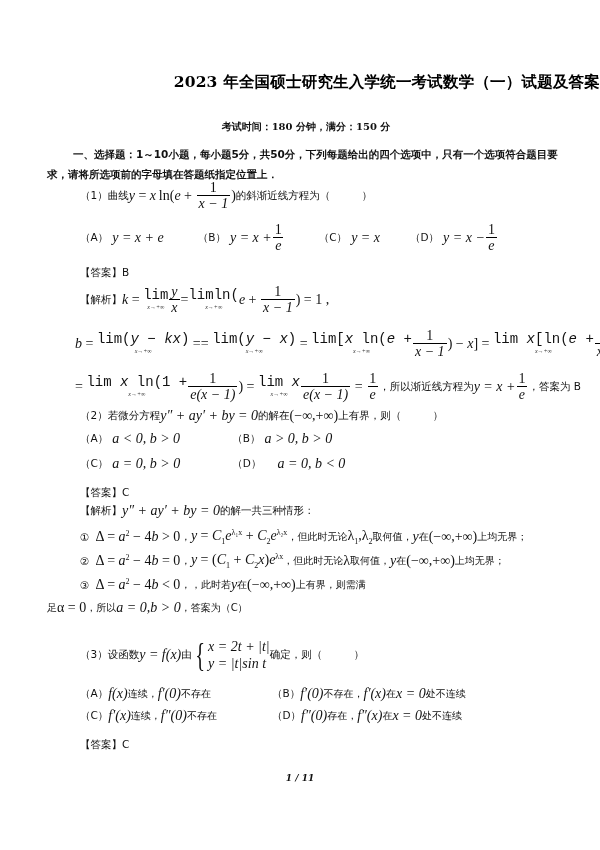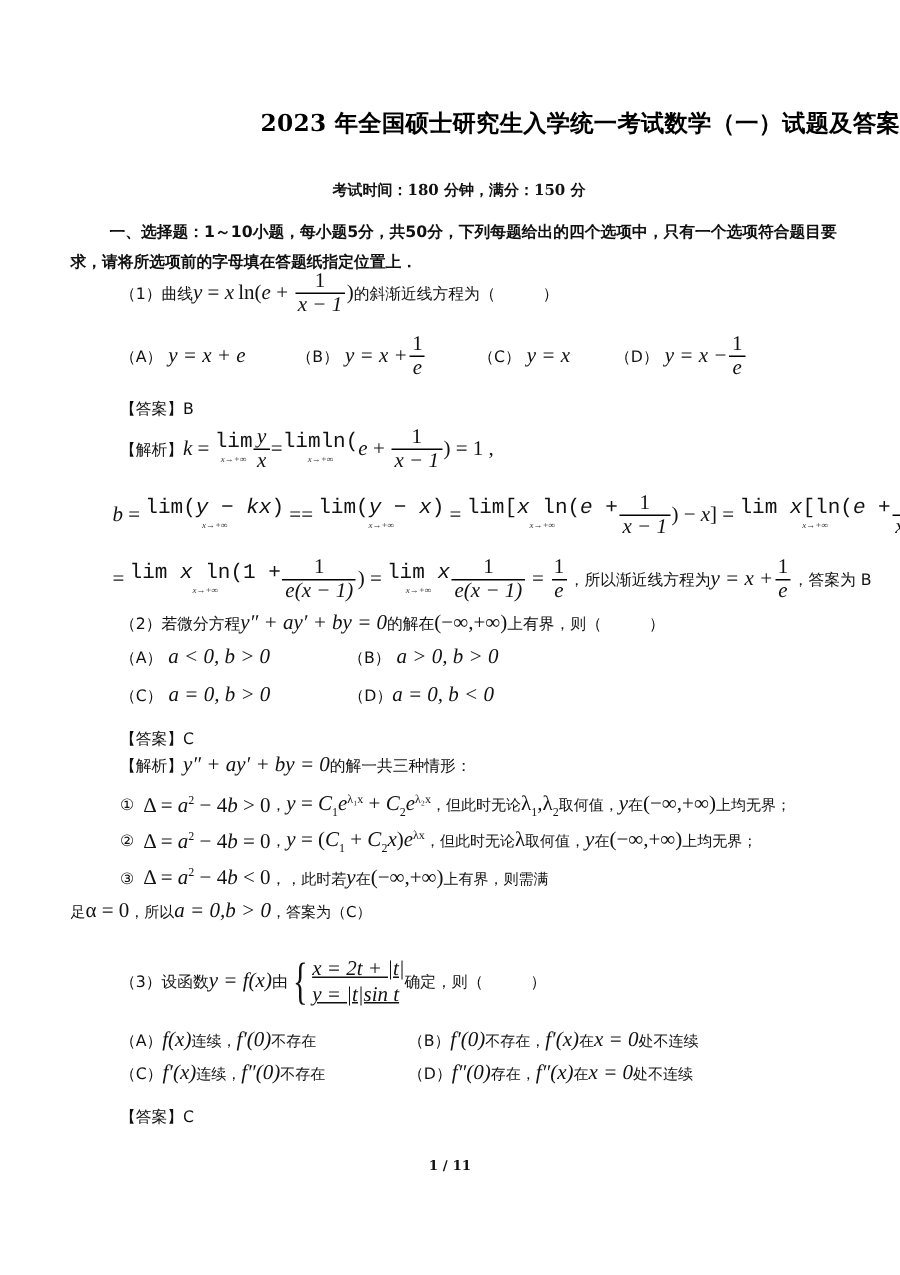--- a/index.html
+++ b/index.html
@@ -15,24 +15,24 @@
   .frac .num { font-family: "Liberation Serif", serif; font-size: 14px; line-height: 15px; padding: 0 2px; }
   .frac .den { font-family: Liberation Serif, serif; font-style: italic; font-size: 14px; line-height: 15px; border-top: 1px solid #000; padding: 0 2px; }
   .lim { display: inline-flex; flex-direction: column; align-items: center; vertical-align: middle; }
   .lim .top { font-family: Liberation Mono, monospace; font-size: 14px; line-height: 15px; }
   .lim .bot { font-family: "Liberation Serif", serif; font-style: italic; font-size: 6px; line-height: 8px; color: #333; }
   .label { font-size: 10.5px; }
   .ans { font-size: 10.5px; }
   .small { font-size: 10px; }
   .brace { display: inline-block; vertical-align: middle; font-family: "Liberation Serif", serif; font-size: 34px; line-height: 34px; transform: scaleX(0.6); }
   .sys { display: inline-flex; flex-direction: column; vertical-align: middle; }
-  .sys span { font-family: "Liberation Serif", serif; font-style: italic; font-size: 14px; line-height: 17px; text-decoration: underline; }
+  .sys span { font-family: "Liberation Serif", serif; font-style: italic; font-size: 14px; line-height: 17px; }
   sub.s { font-size: 8px; font-style: normal; vertical-align: -4px; }
   sup.p { font-size: 8px; vertical-align: 5px; }
-  .page-num { left: 0; width: 600px; text-align: center; top: 773px; font-family: "DejaVu Serif", serif; font-weight: bold; font-size: 9px; }
+  .page-num { left: 0; width: 600px; text-align: center; top: 773px; font-family: "DejaVu Serif", serif; font-weight: bold; font-size: 9px; font-style: italic; }
 </style>
 </head>
 <body>
 
 <div class="abs title">2023 年全国硕士研究生入学统一考试数学（一）试题及答案</div>
 <div class="abs subtitle">考试时间：180 分钟，满分：150 分</div>
 
 <div class="abs section" style="left:73px; top:148px;">一、选择题：1～10小题，每小题5分，共50分，下列每题给出的四个选项中，只有一个选项符合题目要</div>
 <div class="abs section" style="left:47px; top:168px;">求，请将所选项前的字母填在答题纸指定位置上．</div>
 
@@ -180,21 +180,21 @@
 <div class="abs" style="left:80px; top:431px; display:flex; align-items:center;">
   <span class="label">（A）</span>
   <span class="m" style="width:120px; margin-left:4px;">a &lt; 0, b &gt; 0</span>
   <span class="label">（B）</span>
   <span class="m" style="margin-left:4px;">a &gt; 0, b &gt; 0</span>
 </div>
 <div class="abs" style="left:80px; top:456px; display:flex; align-items:center;">
   <span class="label">（C）</span>
   <span class="m" style="width:120px; margin-left:4px;">a = 0, b &gt; 0</span>
   <span class="label">（D）</span>
-  <span class="m" style="margin-left:0;">a = 0, b &lt; 0</span>
+  <span class="m" style="margin-left:16px;">a = 0, b &lt; 0</span>
 </div>
 
 <div class="abs ans" style="left:80px; top:486px;">
   <span>【答案】</span><span>C</span>
 </div>
 
 <div class="abs" style="left:80px; top:503px; display:flex; align-items:center;">
   <span class="label">【解析】</span>
   <span class="m">y″ + ay′ + by = 0</span>
   <span class="label">的解一共三种情形：</span>

